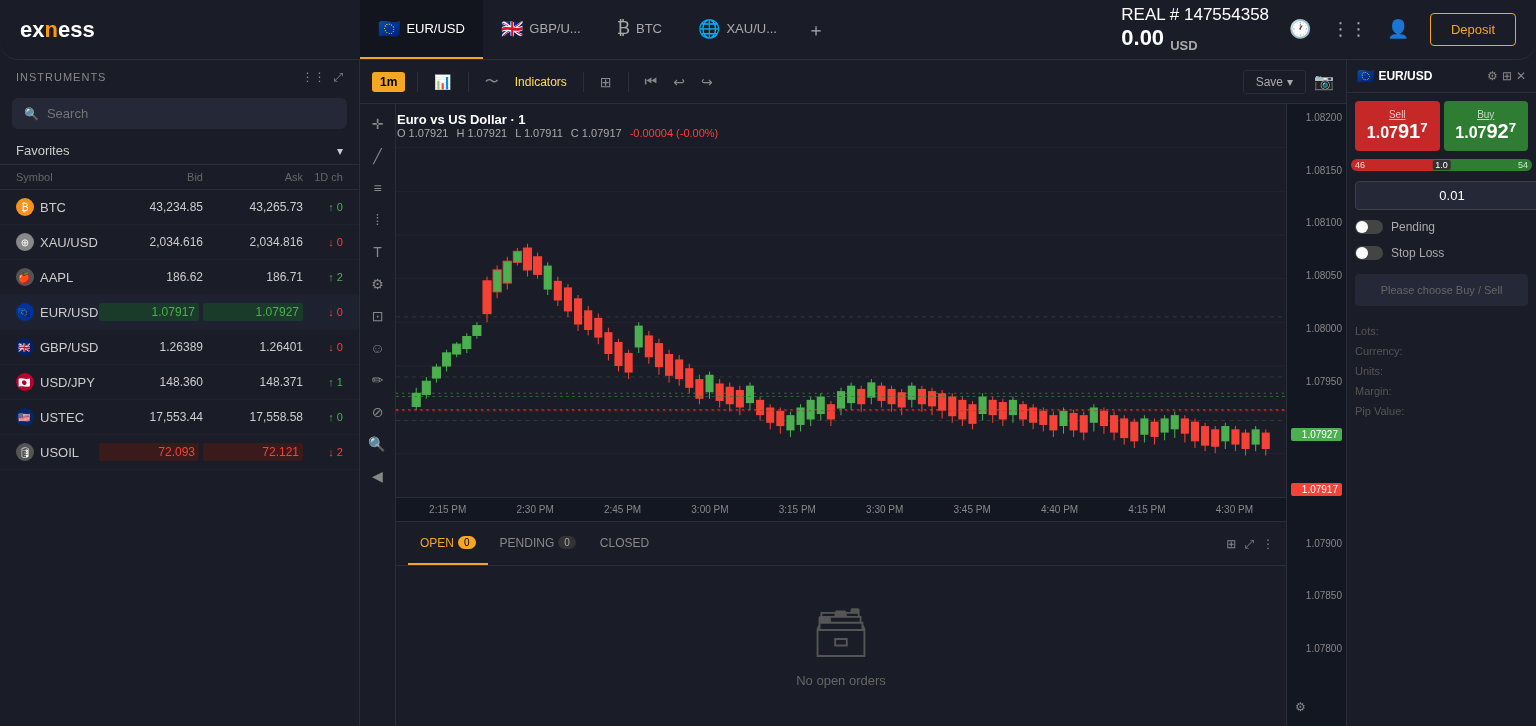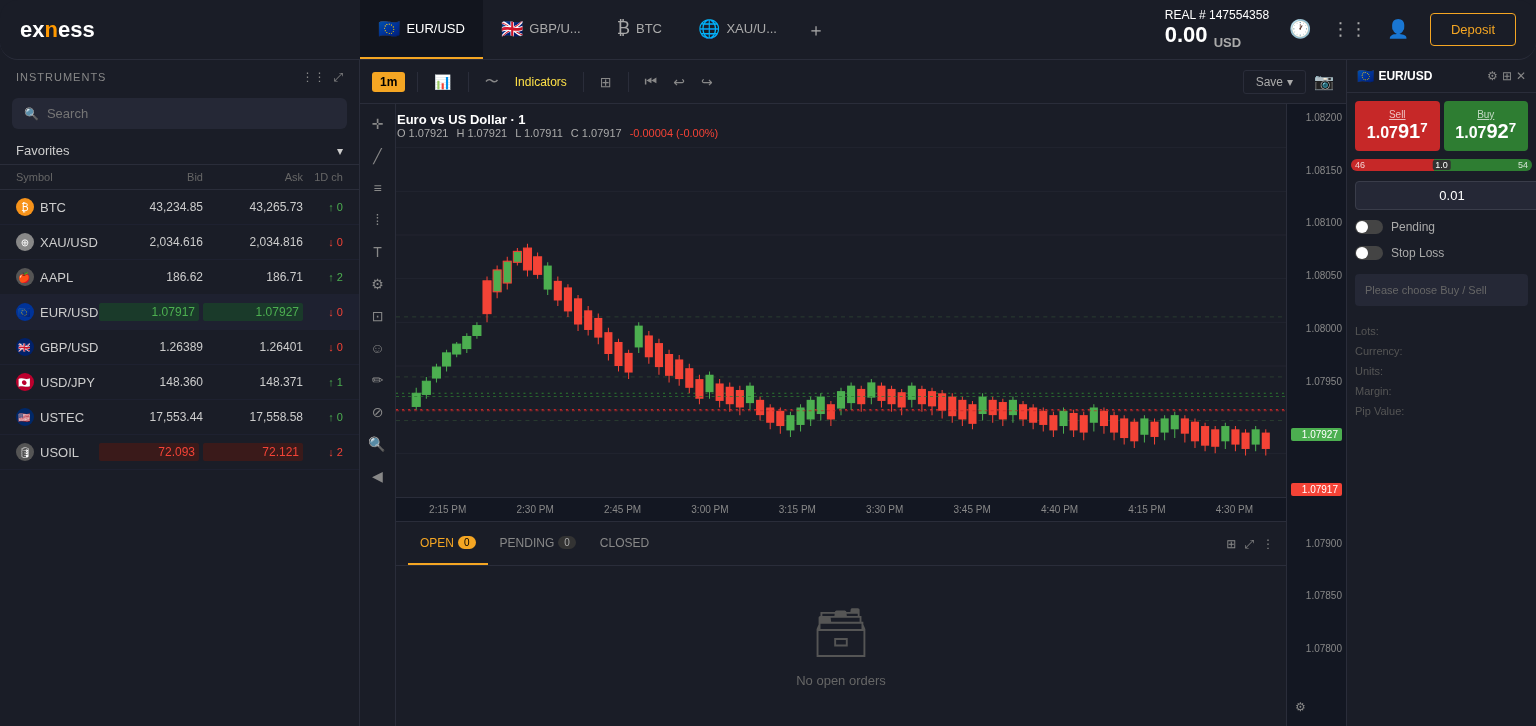--- a/index.html
+++ b/index.html
@@ -9,21 +9,21 @@
     .header { display: flex; align-items: center; background: #1a1d27; height: 60px; border-bottom: 1px solid #2a2d3a; border-radius: 18px; }
     .logo { width: 360px; padding: 0 20px; display: flex; align-items: center; }
     .logo-text { color: #fff; font-size: 22px; font-weight: bold; }
     .logo-text span { color: #f90; }
     .tabs-bar { display: flex; align-items: center; flex: 1; height: 100%; }
     .tab { display: flex; align-items: center; gap: 6px; padding: 0 18px; height: 100%; cursor: pointer; border-bottom: 2px solid transparent; font-size: 13px; color: #aaa; white-space: nowrap; }
     .tab.active { border-bottom: 2px solid #f5a623; color: #fff; background: #12151e; }
     .tab-flag { font-size: 18px; }
     .tab-add { padding: 0 12px; color: #aaa; font-size: 18px; cursor: pointer; }
     .account-area { display: flex; align-items: center; gap: 20px; padding: 0 20px; margin-left: auto; }
-    .account-badge { color: #aaa; font-size: 12px; }
+    .account-badge { color: #aaa; font-size: 17px; }
     .account-badge span { color: #fff; }
     .account-balance { font-size: 22px; font-weight: bold; color: #fff; }
     .account-balance sub { font-size: 13px; color: #aaa; }
     .header-icon { color: #aaa; font-size: 18px; cursor: pointer; }
     .deposit-btn { background: transparent; border: 1px solid #f5a623; color: #f5a623; padding: 8px 20px; border-radius: 4px; cursor: pointer; font-size: 13px; }
 
     
     .main { display: flex; height: 666px; }
 
     
@@ -97,21 +97,21 @@
     .spread-val { position: absolute; left: 50%; transform: translateX(-50%); font-size: 9px; color: #fff; background: #333; padding: 0 3px; border-radius: 2px; }
 
     .lot-row { display: flex; align-items: center; margin: 4px 8px; gap: 4px; }
     .lot-input { flex: 1; background: #252836; border: 1px solid #3a3d4a; border-radius: 4px; color: #fff; padding: 6px 8px; font-size: 13px; text-align: center; }
 
     .toggle-row { display: flex; align-items: center; padding: 6px 8px; gap: 8px; cursor: pointer; }
     .toggle-switch { width: 28px; height: 14px; background: #444; border-radius: 7px; position: relative; cursor: pointer; }
     .toggle-knob { width: 12px; height: 12px; background: #fff; border-radius: 50%; position: absolute; top: 1px; left: 1px; transition: left 0.2s; }
     .toggle-label { color: #aaa; font-size: 12px; }
 
-    .action-btn { margin: 8px; padding: 10px; background: #252836; border: none; border-radius: 4px; color: #666; font-size: 11px; text-align: left; cursor: pointer; }
+    .action-btn { margin: 8px; padding: 10px; background: #252836; border: none; border-radius: 4px; color: #666; font-size: 11px; text-align: center; cursor: pointer; }
 
     .trade-info { padding: 8px; font-size: 11px; color: #666; line-height: 1.8; }
     .trade-info-row { display: flex; justify-content: space-between; }
     .trade-info-label { color: #555; }
 
     
     .order-panel { border-top: 1px solid #2a2d3a; background: #1a1d27; }
     .order-tabs { display: flex; align-items: center; padding: 0 12px; height: 44px; gap: 0; border-bottom: 1px solid #2a2d3a; }
     .order-tab { padding: 0 12px; height: 100%; display: flex; align-items: center; gap: 4px; cursor: pointer; color: #888; font-size: 12px; border-bottom: 2px solid transparent; }
     .order-tab.active { color: #f5a623; border-bottom: 2px solid #f5a623; }

